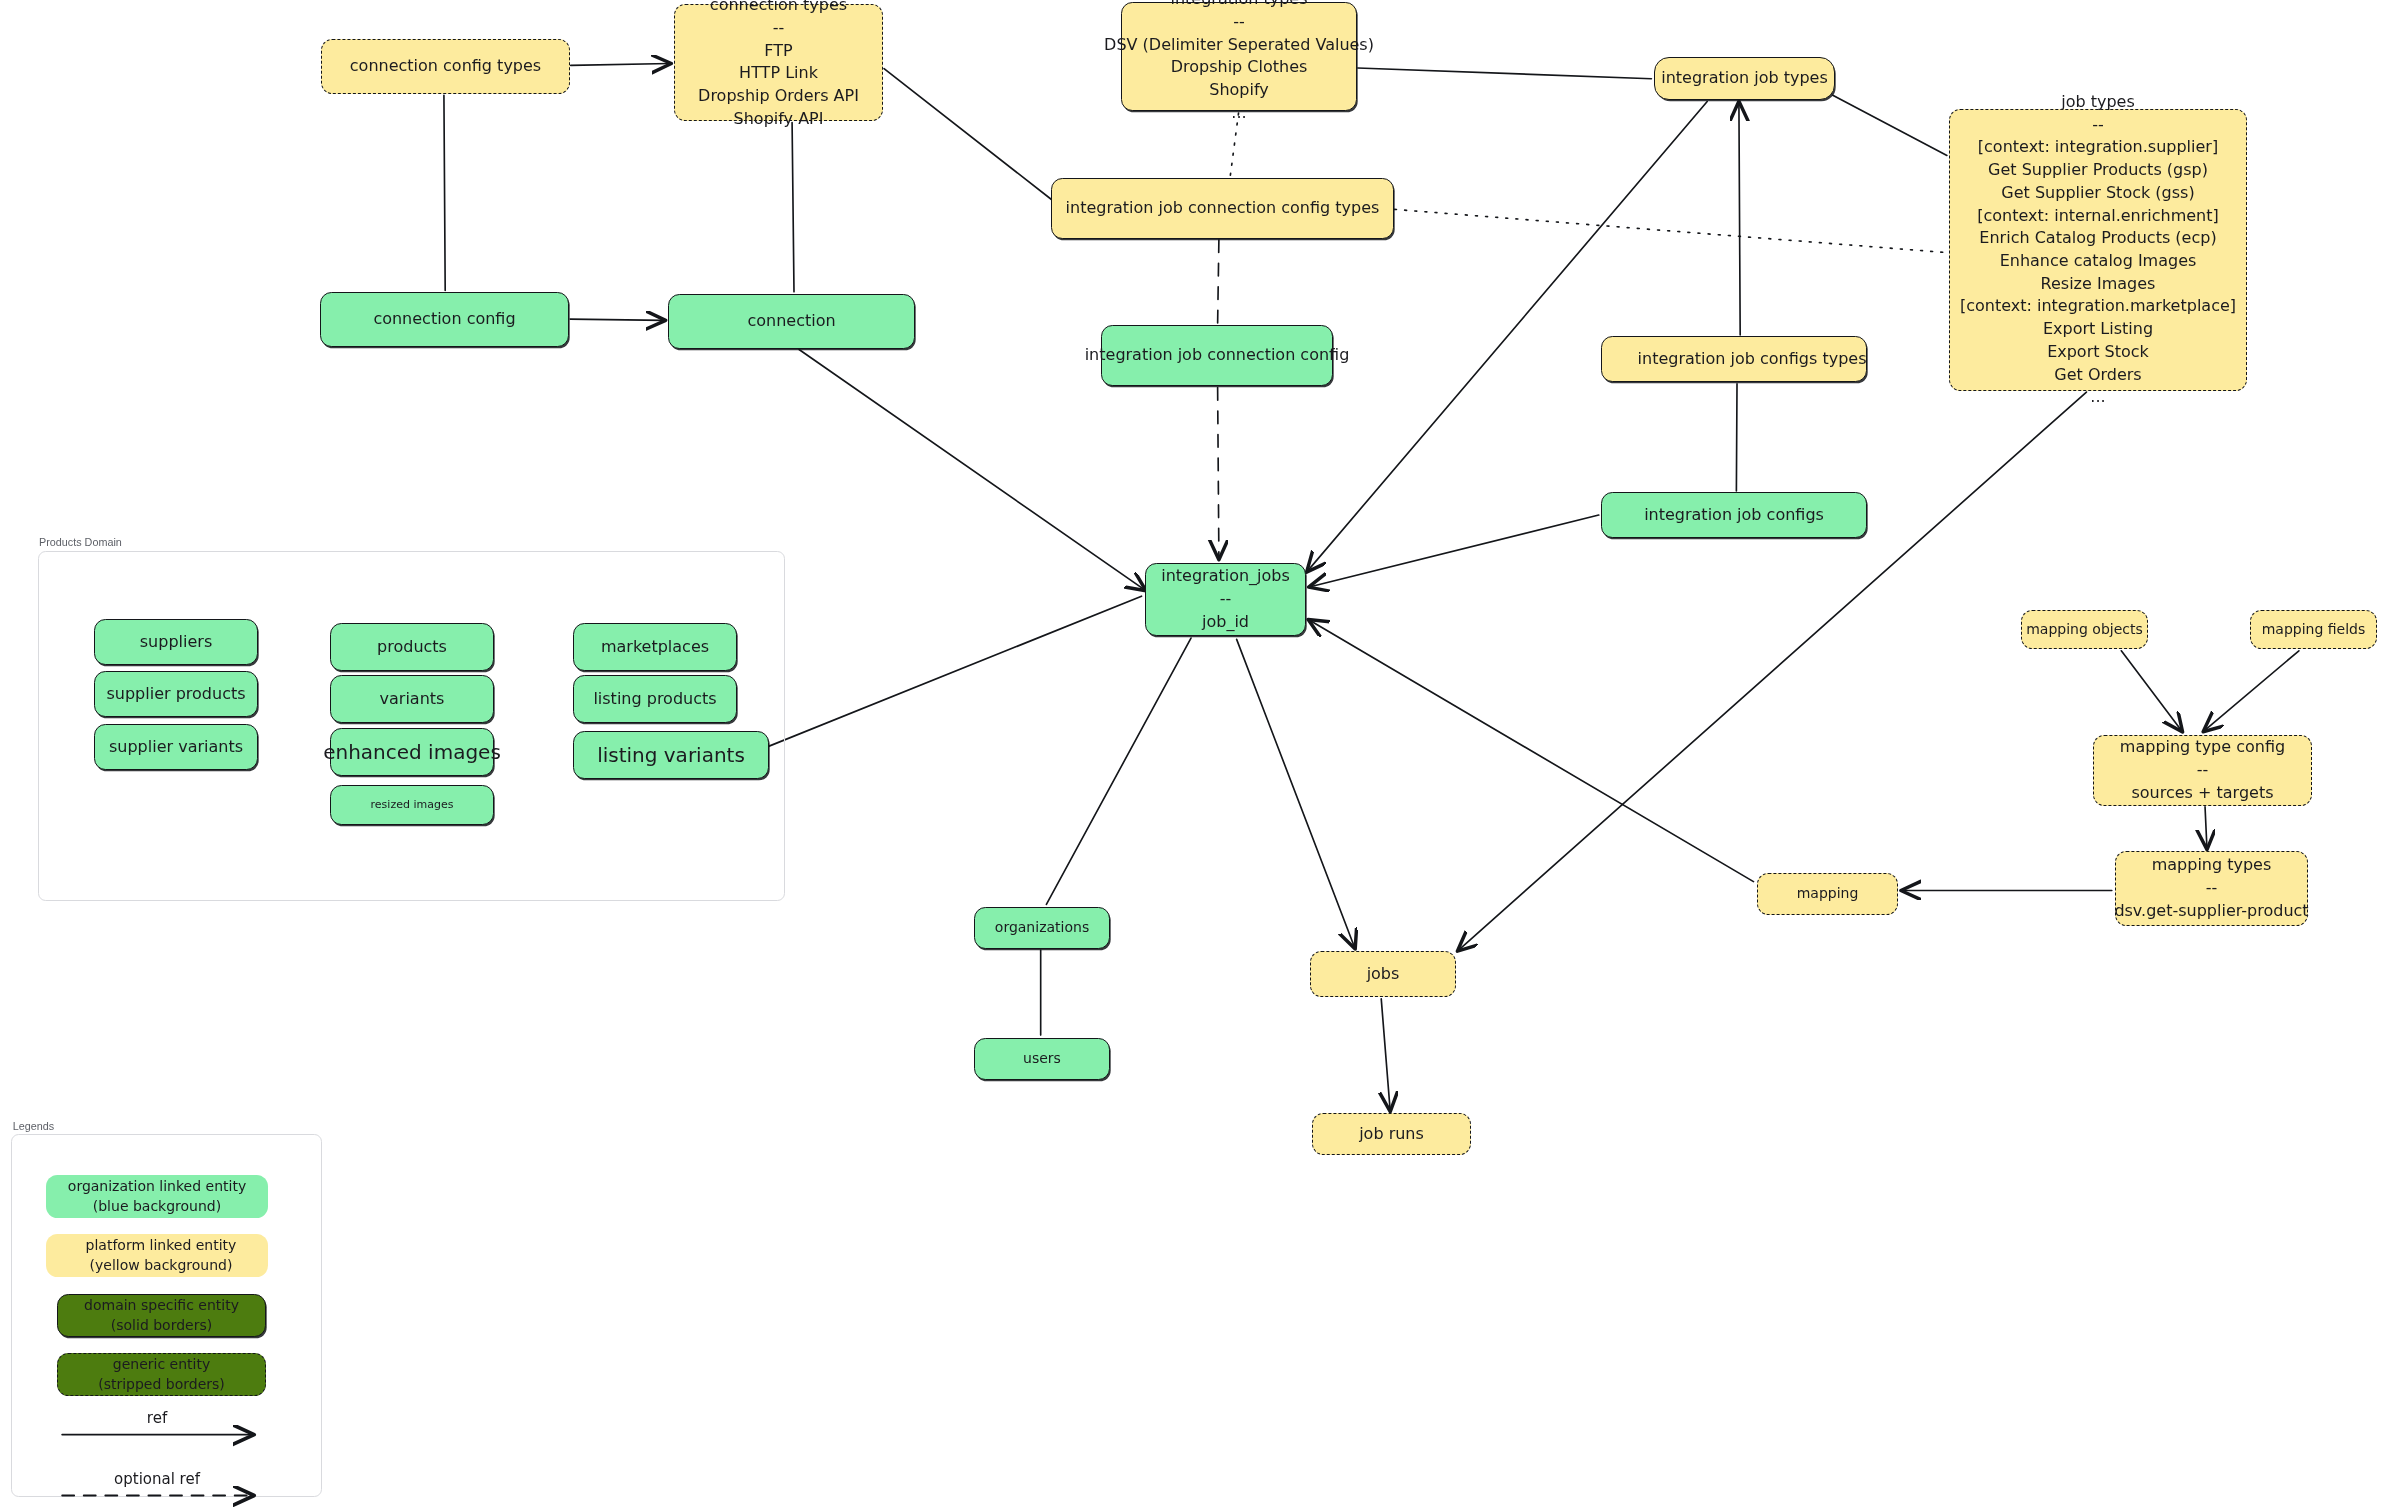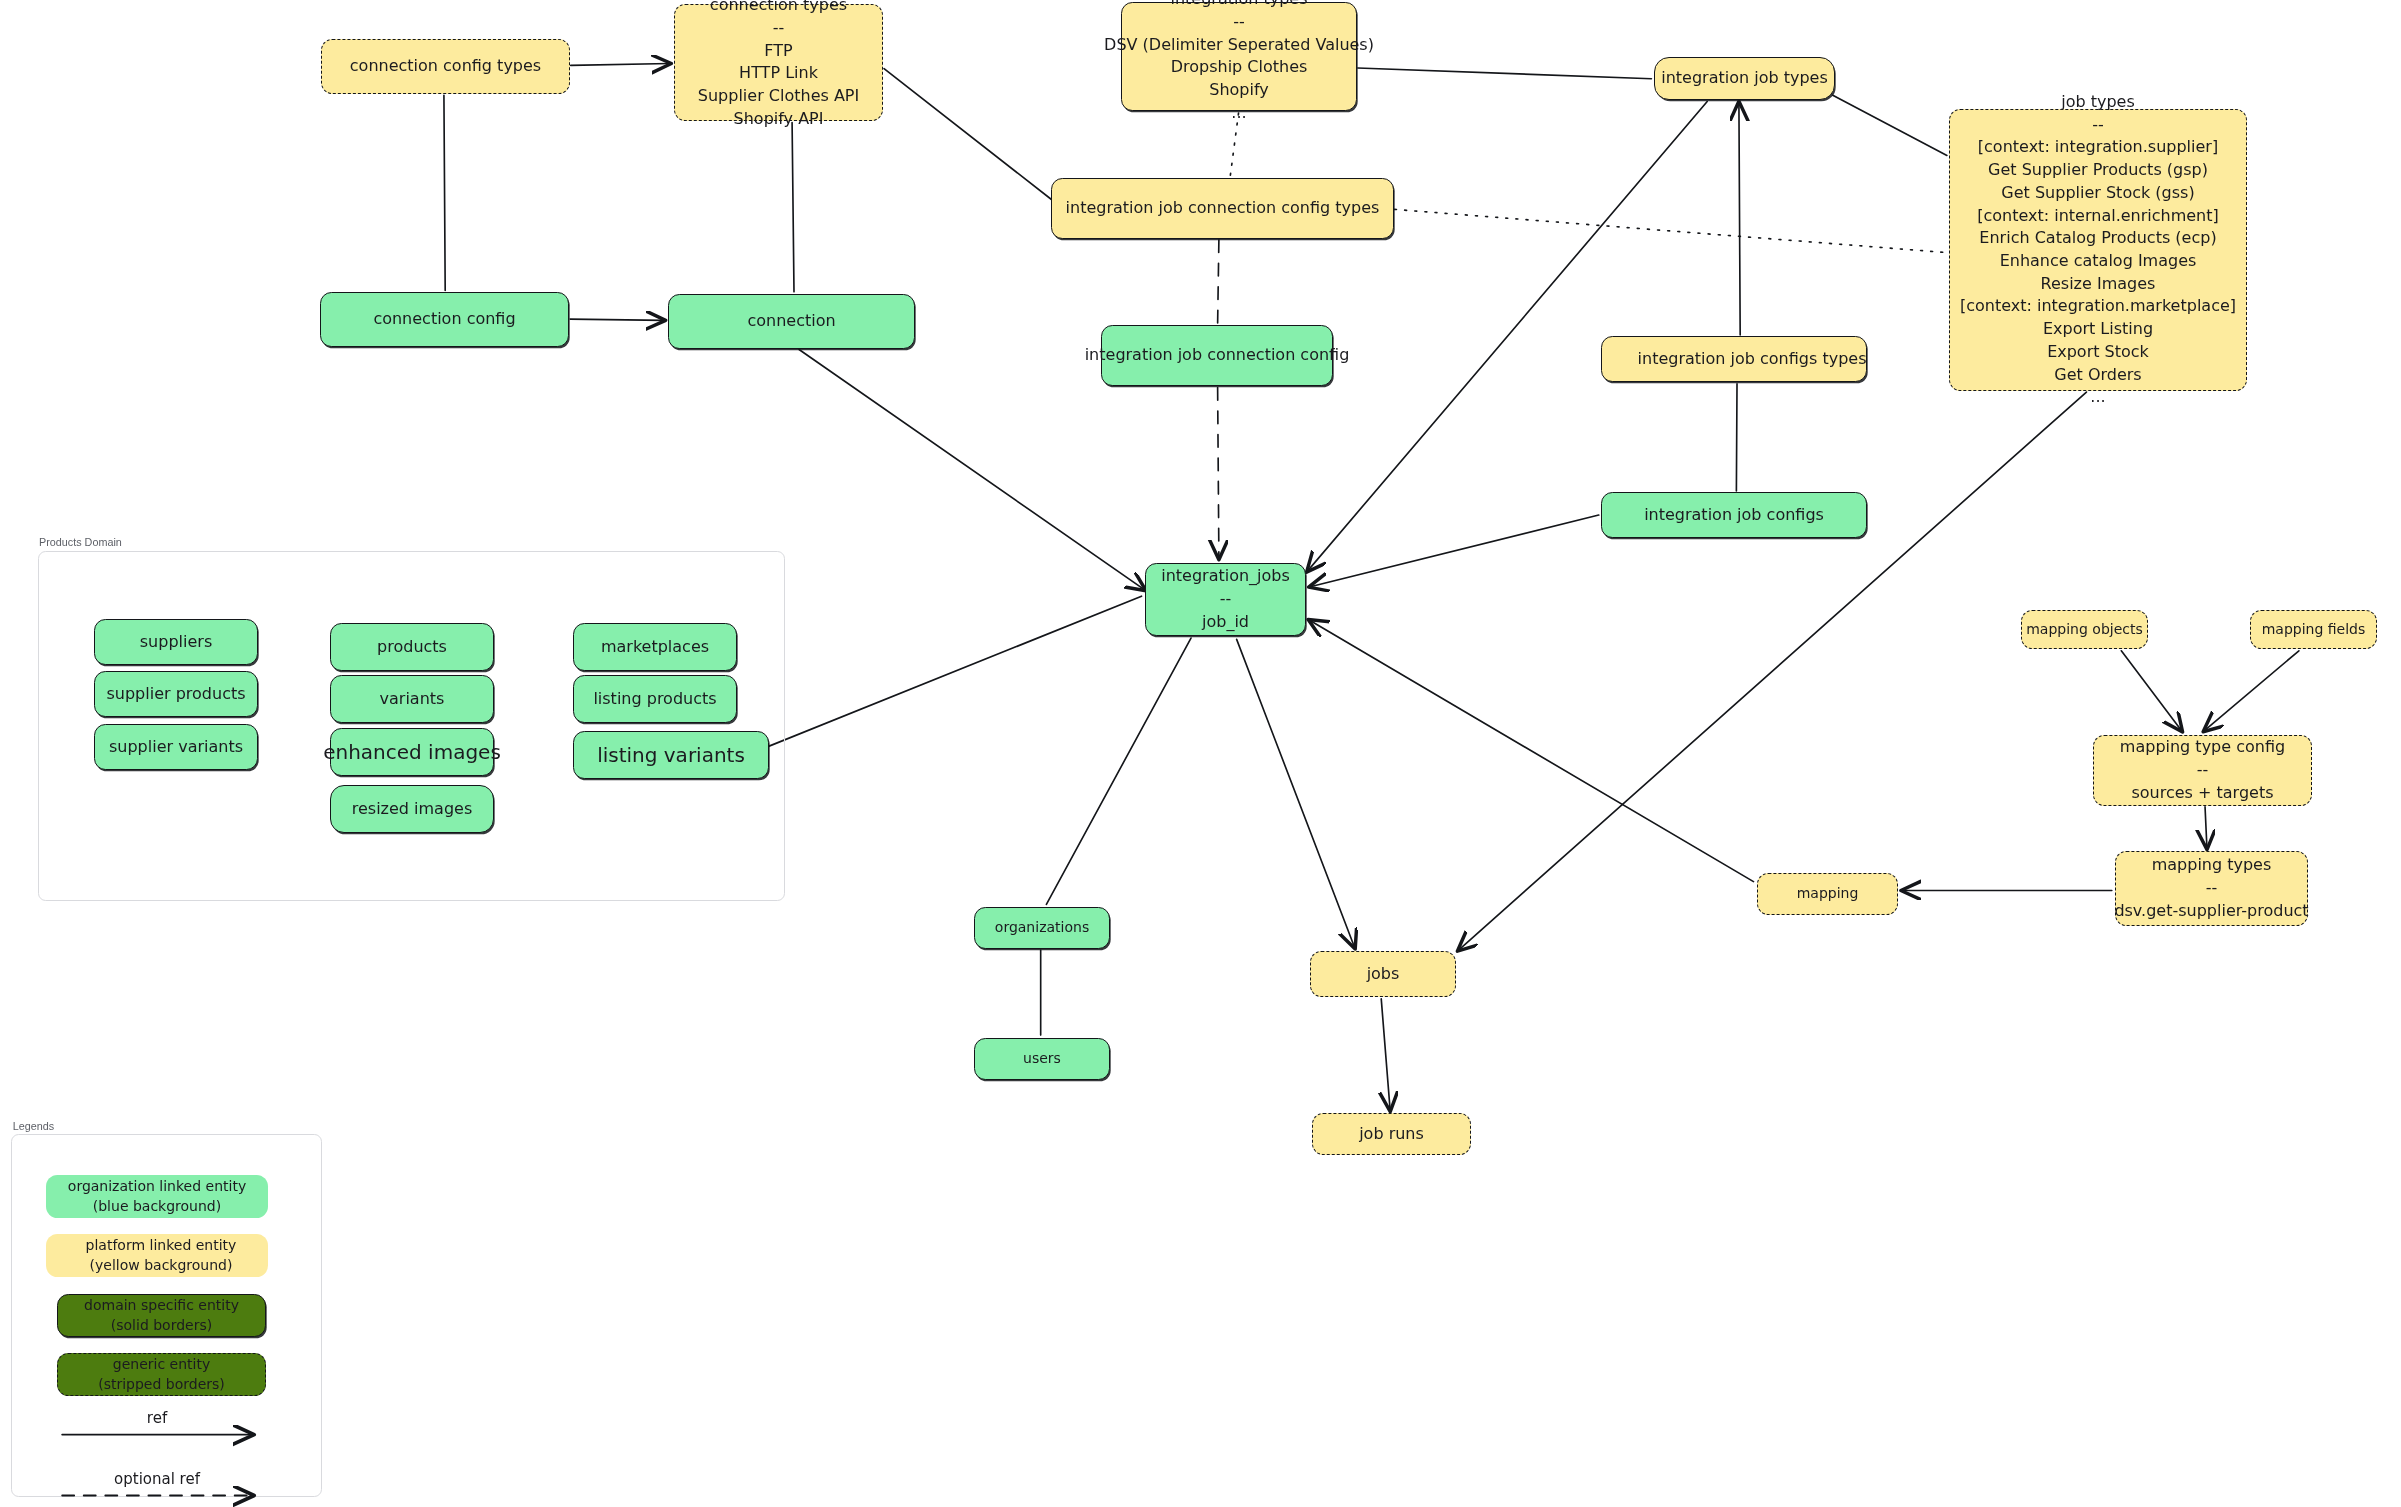--- a/index.html
+++ b/index.html
@@ -95,21 +95,21 @@
 
   <div id="node-layer">
       <div class="node fill-yellow b-dashed" style="left: 321px; top: 39px; width: 249px; height: 55px; font-size: 16px;">
         <span class="ln">connection config types</span>
       </div>
       <div class="node fill-yellow b-dashed" style="left: 674px; top: 3.8px; width: 209px; height: 117px; font-size: 16px;">
         <span class="ln">connection types</span>
         <span class="ln">--</span>
         <span class="ln">FTP</span>
         <span class="ln">HTTP Link</span>
-        <span class="ln">Supplier Clothes API</span>
+        <span class="ln">Dropship Orders API</span>
         <span class="ln">Shopify API</span>
       </div>
       <div class="node fill-yellow b-solid shadow" style="left: 1121px; top: 1.9px; width: 236px; height: 109px; font-size: 16px;">
         <span class="ln">integration types</span>
         <span class="ln">--</span>
         <span class="ln">DSV (Delimiter Seperated Values)</span>
         <span class="ln">Dropship Clothes</span>
         <span class="ln">Shopify</span>
         <span class="ln">...</span>
       </div>
@@ -169,21 +169,21 @@
       </div>
       <div class="node fill-blue b-solid shadow" style="left: 330px; top: 623px; width: 164px; height: 48px; font-size: 16px;">
         <span class="ln">products</span>
       </div>
       <div class="node fill-blue b-solid shadow" style="left: 330px; top: 675px; width: 164px; height: 48px; font-size: 16px;">
         <span class="ln">variants</span>
       </div>
       <div class="node fill-blue b-solid shadow" style="left: 330px; top: 728px; width: 164px; height: 48px; font-size: 20px;">
         <span class="ln">enhanced images</span>
       </div>
-      <div class="node fill-blue b-solid shadow" style="left: 330px; top: 785px; width: 164px; height: 48px; font-size: 16px; border-radius: 14px;">
+      <div class="node fill-blue b-solid shadow" style="left: 330px; top: 785px; width: 164px; height: 40px; font-size: 11px;">
         <span class="ln">resized images</span>
       </div>
       <div class="node fill-blue b-solid shadow" style="left: 573px; top: 623px; width: 164px; height: 48px; font-size: 16px;">
         <span class="ln">marketplaces</span>
       </div>
       <div class="node fill-blue b-solid shadow" style="left: 573px; top: 675px; width: 164px; height: 48px; font-size: 16px;">
         <span class="ln">listing products</span>
       </div>
       <div class="node fill-blue b-solid shadow" style="left: 573px; top: 731px; width: 196px; height: 48px; font-size: 20px;">
         <span class="ln">listing variants</span>

